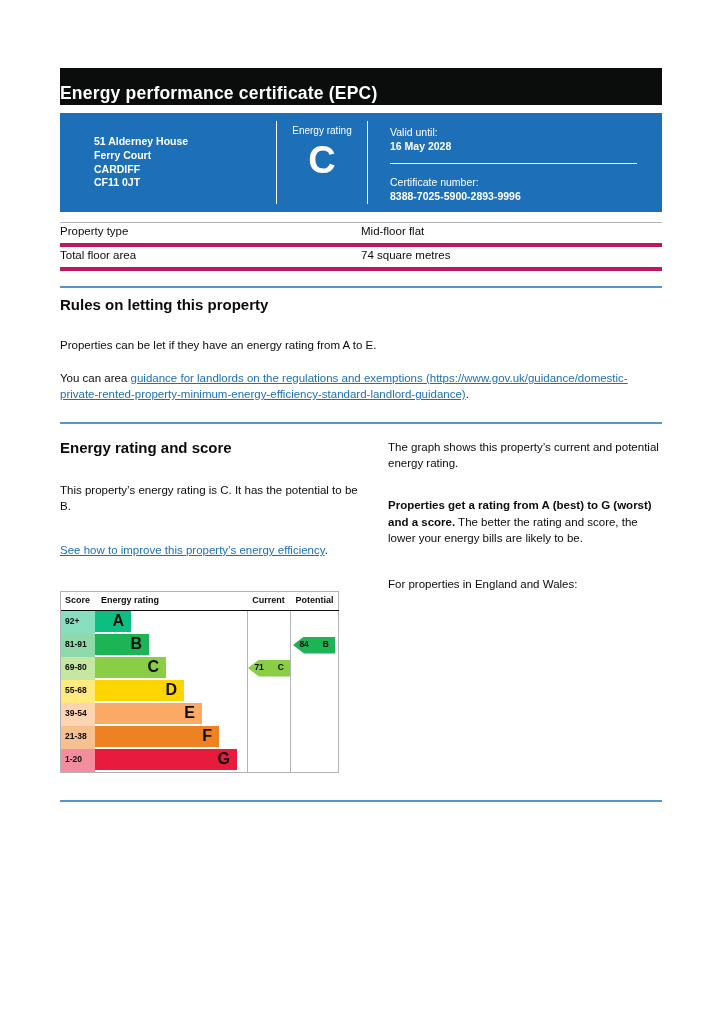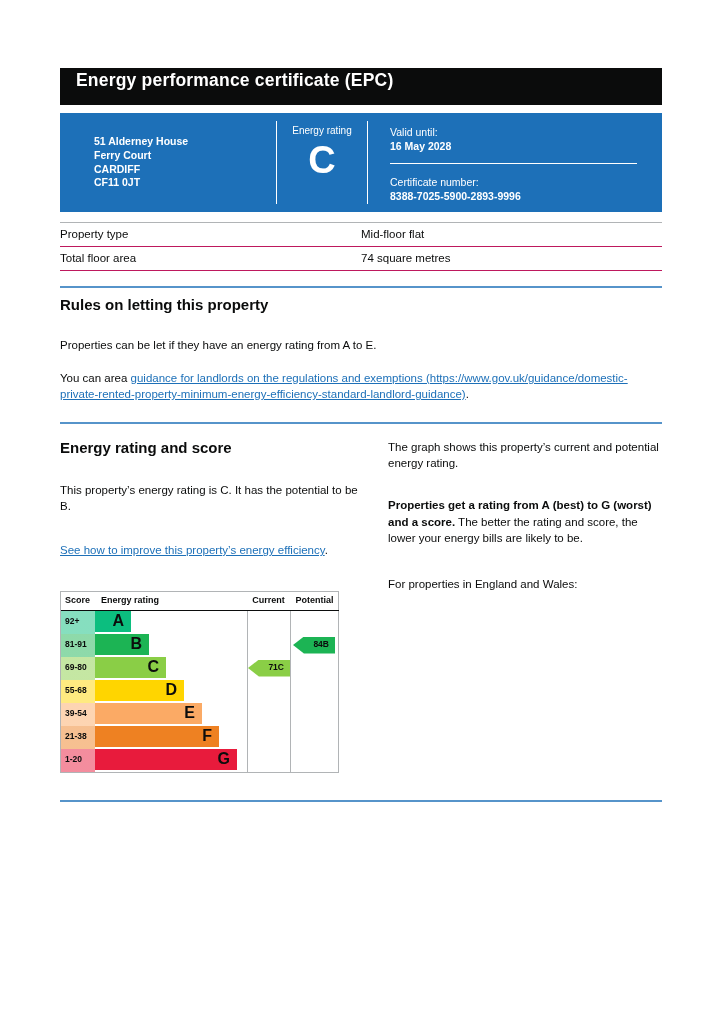--- a/index.html
+++ b/index.html
@@ -7,41 +7,41 @@
   body {
     width: 724px; height: 1024px; overflow: hidden;
     font-family: "Liberation Sans", sans-serif;
     color: #0b0c0c; font-size: 11.5px; line-height: 1.4;
   }
   .page { padding: 68px 62px 0 60px; }
 
   
   .masthead {
     background: #0b0c0c; color: #ffffff; height: 37px;
-    display: flex; align-items: flex-start; padding-left: 16px;
+    display: flex; align-items: flex-end; 
   }
   .masthead h1 { font-size: 17.5px; font-weight: 700; letter-spacing: 0.2px; }
 
   
   .summary { background: #1d70b8; color: #ffffff; height: 99px; margin-top: 8px; display: flex; }
   .summary .addr-col { width: 216px; display: flex; flex-direction: column; justify-content: center; padding-left: 34px; }
   .summary .addr-col div { font-size: 10.5px; font-weight: 700; line-height: 1.32; }
   .vdiv { width: 1px; background: #ffffff; margin: 8px 0; }
   .rating-col { width: 90px; display: flex; flex-direction: column; align-items: center; padding-top: 11px; }
   .rating-col .lbl { font-size: 10px; }
   .rating-col .big { font-size: 38px; font-weight: 700; line-height: 1.1; margin-top: 2px; }
   .validity-col { flex: 1; padding: 12px 25px 0 22px; font-size: 10.5px; }
   .kv { display: flex; flex-direction: column; }
   .kv .k { width: 107px; flex-shrink: 0; }
   .kv .v { font-weight: 700; flex: 1; line-height: 1.25; }
   .wline { border: 0; border-top: 1px solid #ffffff; margin: 10px 0 11px 0; }
 
   
   .ptable { margin-top: 10px; border-top: 1px solid #b1b4b6; }
-  .prow { display: flex; height: 24px; align-items: center; border-bottom: 1px solid #be185d; }
+  .prow { display: flex; height: 24px; align-items: flex-start; border-bottom: 4px solid #be185d; }
   .prow .pl { width: 50%; }
   .prow .pv { width: 50%; }
 
   .section-break { border: 0; border-top: 2px solid #5694ca; }
   .sb1 { margin-top: 15px; }
   .sb2 { margin-top: 20px; }
   .sb3 { margin-top: 27px; }
 
   h2 { font-size: 15px; font-weight: 700; }
   .rules h2 { margin-top: 6px; }
@@ -82,21 +82,21 @@
   }
   .chart .letter { font-size: 16px; font-weight: 700; line-height: 1; }
   .chart .cur-cell, .chart .pot-cell { border-left: 1px solid #b1b4b6; display: flex; align-items: center; justify-content: flex-end; }
   .bw-0 { width: 36px; } .bw-1 { width: 54px; } .bw-2 { width: 71px; }
   .bw-3 { width: 89px; } .bw-4 { width: 107px; } .bw-5 { width: 124px; } .bw-6 { width: 142px; }
   .arrow {
     height: 17px; width: 42px; display: flex; align-items: center; justify-content: flex-end;
     padding-right: 6px; font-size: 8.5px; font-weight: 700; color: #0b0c0c;
     clip-path: polygon(0% 50%, 26% 0%, 100% 0%, 100% 100%, 26% 100%);
   }
-  .arrow .num { margin-right: 0; }
+  .arrow .num { margin-right: 14px; }
   .pot-cell .arrow { margin-right: 4px; }
   .cur-cell .arrow { margin-right: 0; }
 </style>
 </head>
 <body>
 
 <div class="page">
 
   <header class="masthead">
     <h1>Energy performance certificate (EPC)</h1>

